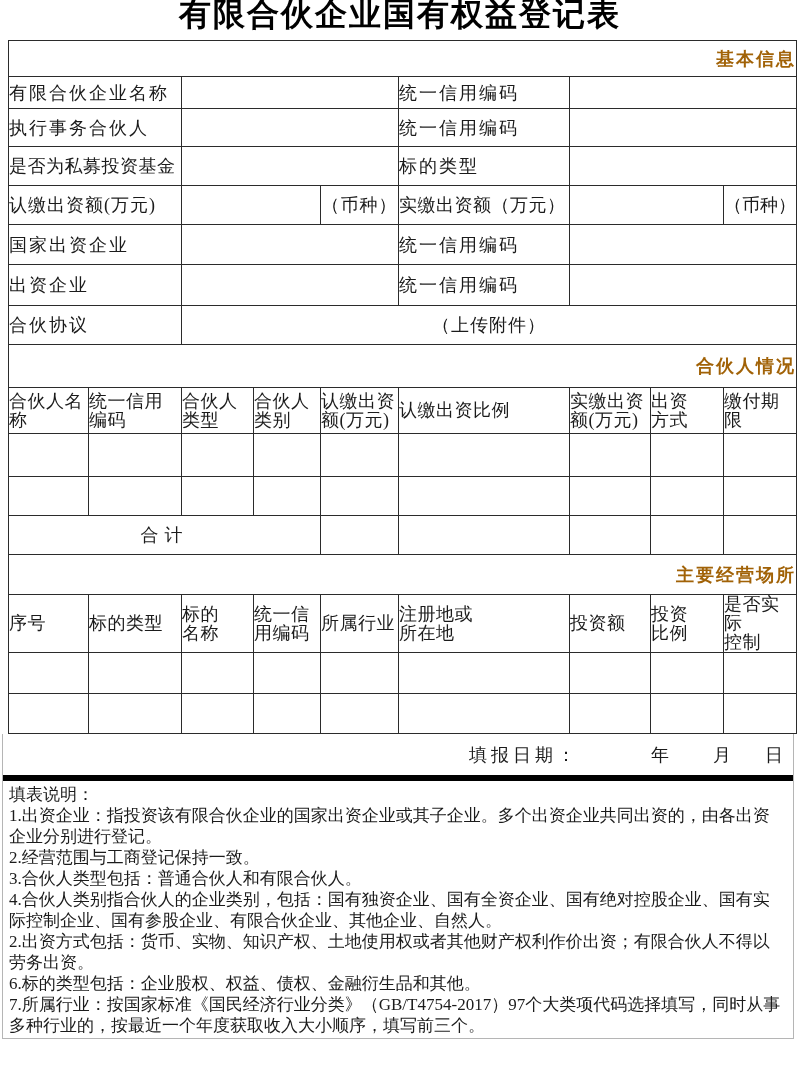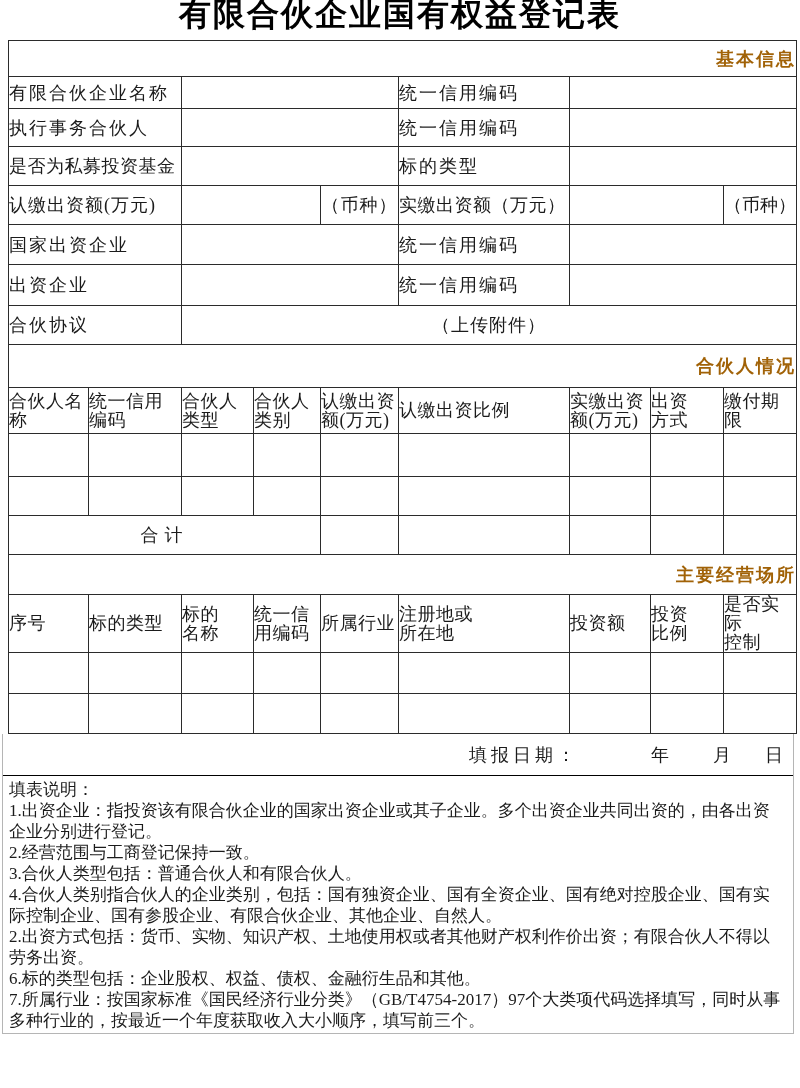--- a/index.html
+++ b/index.html
@@ -32,21 +32,21 @@
   td.colhdr{
     text-align:left;font-size:15px;line-height:19px;white-space:pre-line;
     padding:2px 1px;letter-spacing:0.5px;
   }
   td.totalcell{text-align:center;letter-spacing:6px;}
   .bottom-box{
     margin:0 6px 0 2px;border:1px solid #b5b5b5;border-top:none;background:#ffffff;
   }
   .date-row{
     height:41px;display:flex;align-items:center;justify-content:flex-end;
-    padding-right:10px;font-size:18px;border-bottom:1px solid #000000;
+    padding-right:10px;font-size:18px;border-bottom:6px solid #000000;
   }
   .date-row .dl{letter-spacing:4px;}
   .date-row .y{margin-left:72px;}
   .date-row .m{margin-left:44px;}
   .date-row .d{margin-left:34px;}
   .notes{padding:3px 8px 2px 6px;font-size:17px;line-height:21px;}
   .notes p{margin:0;}
 </style>
 </head>
 <body>

